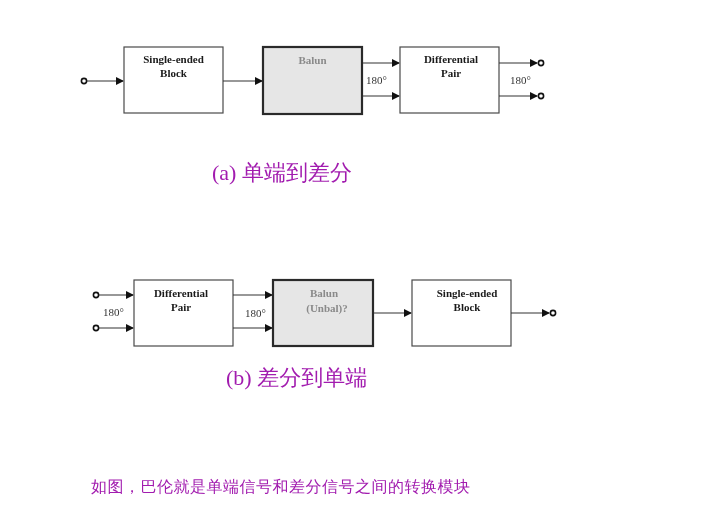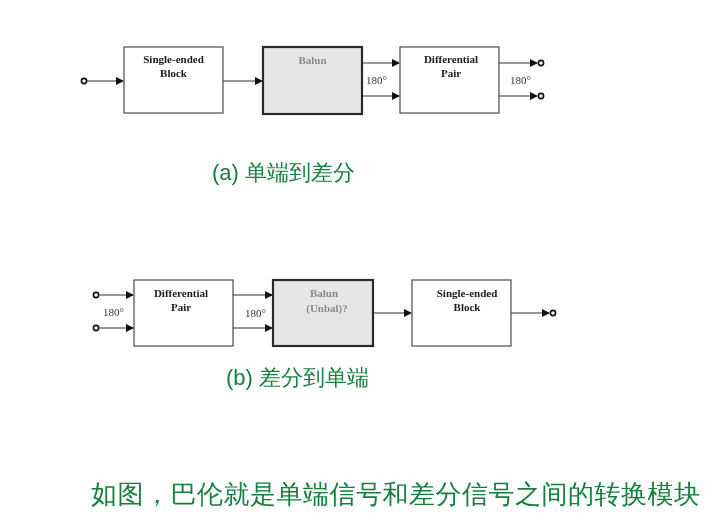--- a/index.html
+++ b/index.html
@@ -6,24 +6,24 @@
   body { width: 714px; height: 526px; position: relative; overflow: hidden; }
   svg#diagram { position: absolute; left: 0; top: 0; }
   .box-white { fill: #ffffff; stroke: #4a4a4a; stroke-width: 1.2; }
   .box-gray { fill: #e6e6e6; stroke: #2a2a2a; stroke-width: 2.2; }
   .wire { stroke: #333; stroke-width: 1.2; fill: none; }
   .arrowhead { fill: #111; }
   .term { fill: #fff; stroke: #111; stroke-width: 1.6; }
   .blk-label { font-family: "Liberation Serif", serif; font-weight: bold; font-size: 11px; fill: #1a1a1a; }
   .blk-label-gray { font-family: "Liberation Serif", serif; font-weight: bold; font-size: 11px; fill: #8a8a8a; }
   .phase { font-family: "Liberation Serif", serif; font-size: 11px; fill: #333; }
-  .caption { position: absolute; font-family: Liberation Sans, sans-serif; font-size: 22px; color: #15803d; white-space: nowrap; }
+  .caption { position: absolute; font-family: Liberation Serif, serif; font-size: 22px; color: #a21caf; white-space: nowrap; }
   #cap-a { left: 212px; top: 158px; }
   #cap-b { left: 226px; top: 363px; }
-  #desc { left: 91px; top: 477px; font-size: 26px; letter-spacing: 0.5px; }
+  #desc { left: 91px; top: 477px; font-size: 16px; letter-spacing: 0.5px; }
 </style>
 </head>
 <body>
 
 <svg id="diagram" width="714" height="526" xmlns="http://www.w3.org/2000/svg">
   <defs>
     <marker id="arr" markerWidth="8" markerHeight="8" refX="7" refY="4" orient="auto" markerUnits="userSpaceOnUse">
       <path d="M0,0 L8,4 L0,8 Z" class="arrowhead"></path>
     </marker>
   </defs>

